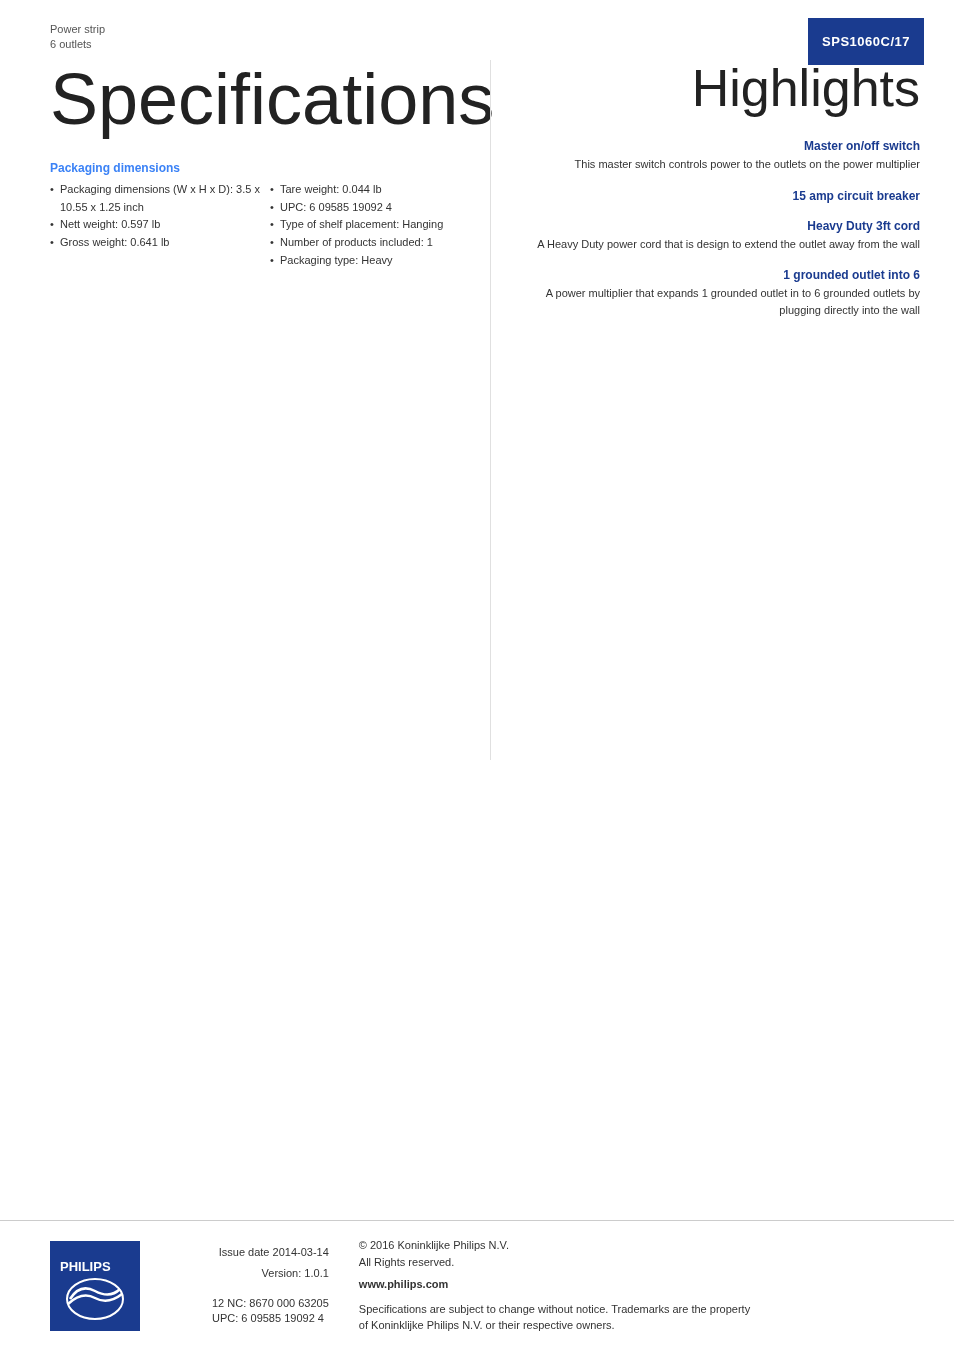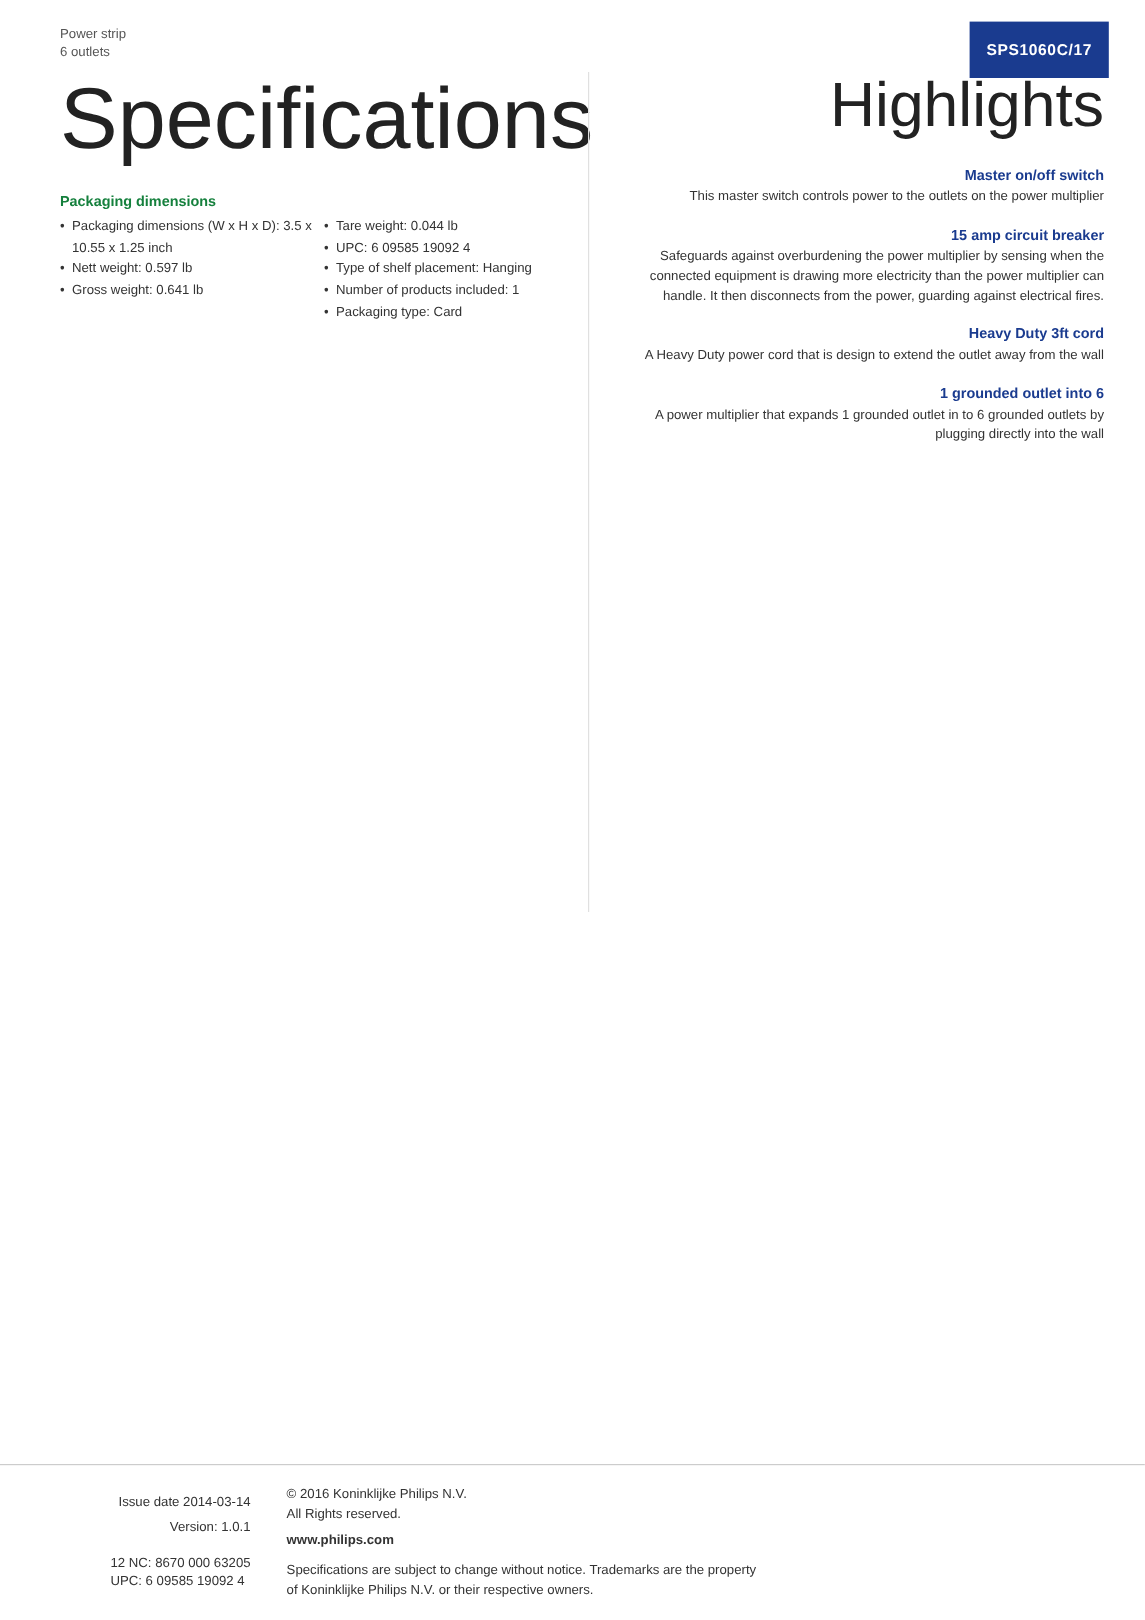--- a/index.html
+++ b/index.html
@@ -62,21 +62,21 @@
       font-weight: 300;
       color: #222;
       line-height: 1.1;
       margin-bottom: 22px;
       font-family: Arial, sans-serif;
     }
 
     .spec-section-heading {
       font-size: 12px;
       font-weight: bold;
-      color: #15803d;
+      color: #3b82f6;
       margin-bottom: 6px;
       margin-top: 11px;
     }
 
     .spec-columns {
       display: flex;
       gap: 0px;
       width: 100%;
     }
 
@@ -216,52 +216,63 @@
             <li>Nett weight: 0.597 lb</li>
             <li>Gross weight: 0.641 lb</li>
           </ul>
       </div>
       <div class="spec-col">
         <ul class="spec-list" id="spec-col2">
             <li>Tare weight: 0.044 lb</li>
             <li>UPC: 6 09585 19092 4</li>
             <li>Type of shelf placement: Hanging</li>
             <li>Number of products included: 1</li>
-            <li>Packaging type: Card</li>
+            <li>Packaging type: Heavy</li>
           </ul>
       </div>
     </div>
   </div>
 
   <div class="divider-line"></div>
 
   <div class="right-column">
     <div class="highlights-title">Highlights</div>
     <div id="highlights-container">
         <div class="highlight-item">
           <div class="highlight-heading">Master on/off switch</div>
           <div class="highlight-text">This master switch controls power to the outlets on the power multiplier</div>
         </div>
         <div class="highlight-item">
           <div class="highlight-heading">15 amp circuit breaker</div>
-          <div class="highlight-text">Safeguards against overburdening the power multiplier by sensing when the connected equipment is drawing more electricity than the power multiplier can handle. It then disconnects from the power, guarding against electrical fires.</div>
         </div>
         <div class="highlight-item">
           <div class="highlight-heading">Heavy Duty 3ft cord</div>
           <div class="highlight-text">A Heavy Duty power cord that is design to extend the outlet away from the wall</div>
         </div>
         <div class="highlight-item">
           <div class="highlight-heading">1 grounded outlet into 6</div>
           <div class="highlight-text">A power multiplier that expands 1 grounded outlet in to 6 grounded outlets by plugging directly into the wall</div>
         </div>
       </div>
   </div>
 
   <div class="footer">
 
+    <div class="philips-logo">
+      <svg viewBox="0 0 90 90" xmlns="http://www.w3.org/2000/svg" width="90" height="90">
+
+        <rect x="0" y="0" width="90" height="90" fill="#1a3b8f"></rect>
+
+        <text x="10" y="30" font-family="Arial" font-weight="bold" font-size="13" fill="white">PHILIPS</text>
+
+        <ellipse cx="45" cy="58" rx="28" ry="20" fill="none" stroke="white" stroke-width="2"></ellipse>
+        <path d="M20 58 Q30 42 45 50 Q60 58 70 48" fill="none" stroke="white" stroke-width="2.5"></path>
+        <path d="M18 63 Q32 50 45 57 Q58 64 72 53" fill="none" stroke="white" stroke-width="2.5"></path>
+      </svg>
+    </div>
 
     <div class="footer-meta">
       <div class="footer-meta-item">Issue date 2014-03-14</div>
       <div class="footer-meta-item">Version: 1.0.1</div>
       <div style="margin-top:8px;margin-left:42px;">
         <div class="footer-meta-item">12 NC: 8670 000 63205</div>
         <div class="footer-meta-item">UPC: 6 09585 19092 4</div>
       </div>
     </div>
 

